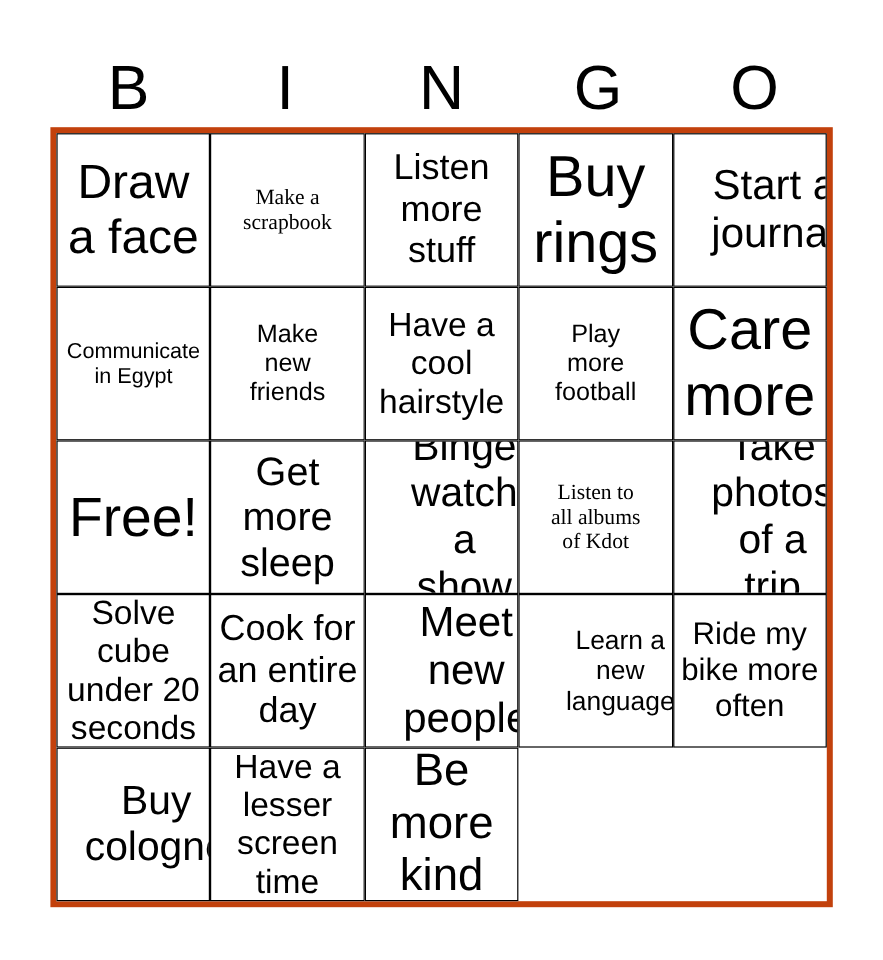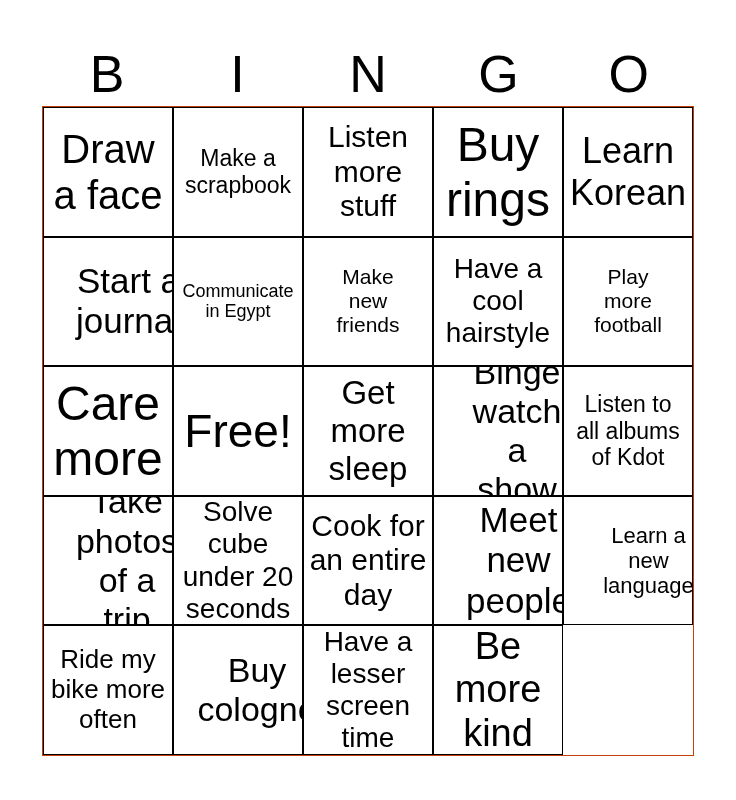--- a/index.html
+++ b/index.html
@@ -35,40 +35,40 @@
   }
   .bingo-grid {
     position: absolute;
     left: 42px;
     top: 106px;
     width: 652px;
     height: 650px;
     display: grid;
     grid-template-columns: repeat(5, 1fr);
     grid-template-rows: repeat(5, 1fr);
-    border: 1px solid #c2410c;
+    border: 5px solid #c2410c;
     box-sizing: border-box;
     background: #ffffff;
   }
   .cell {
     border: 1px solid #000000;
     box-sizing: border-box;
     display: flex;
     align-items: center;
     justify-content: center;
     text-align: center;
     white-space: pre-line;
     line-height: 1.15;
     padding: 2px;
     overflow: hidden;
     cursor: pointer;
     background: #ffffff;
   }
   .s18 { font-size: 18px; }
-  .s23 { font-size: 23px; }
+  .s23 { font-size: 18px; font-family: Liberation Serif, serif; }
   .s24 { font-size: 28px; }
   .s25 { font-size: 22px; padding-left: 43px; }
   .s26 { font-size: 26px; }
   .s28 { font-size: 28px; }
   .s29 { font-size: 21px; }
   .s30 { font-size: 30px; }
   .s33 { font-size: 33px; }
   .s34 { font-size: 34px; padding-left: 40px; }
   .s35 { font-size: 35px; padding-left: 43px; }
   .s36 { font-size: 36px; }
@@ -93,22 +93,20 @@
   <div class="bingo-grid">
     <div class="cell s40">Draw
 a face</div>
     <div class="cell s23">Make a
 scrapbook</div>
     <div class="cell s30">Listen
 more
 stuff</div>
     <div class="cell s48">Buy
 rings</div>
-    <div class="cell s36">Learn
-Korean</div>
 
     <div class="cell s35">Start a
 journal</div>
     <div class="cell s18">Communicate
 in Egypt</div>
     <div class="cell s29">Make
 new
 friends</div>
     <div class="cell s28">Have a
 cool

